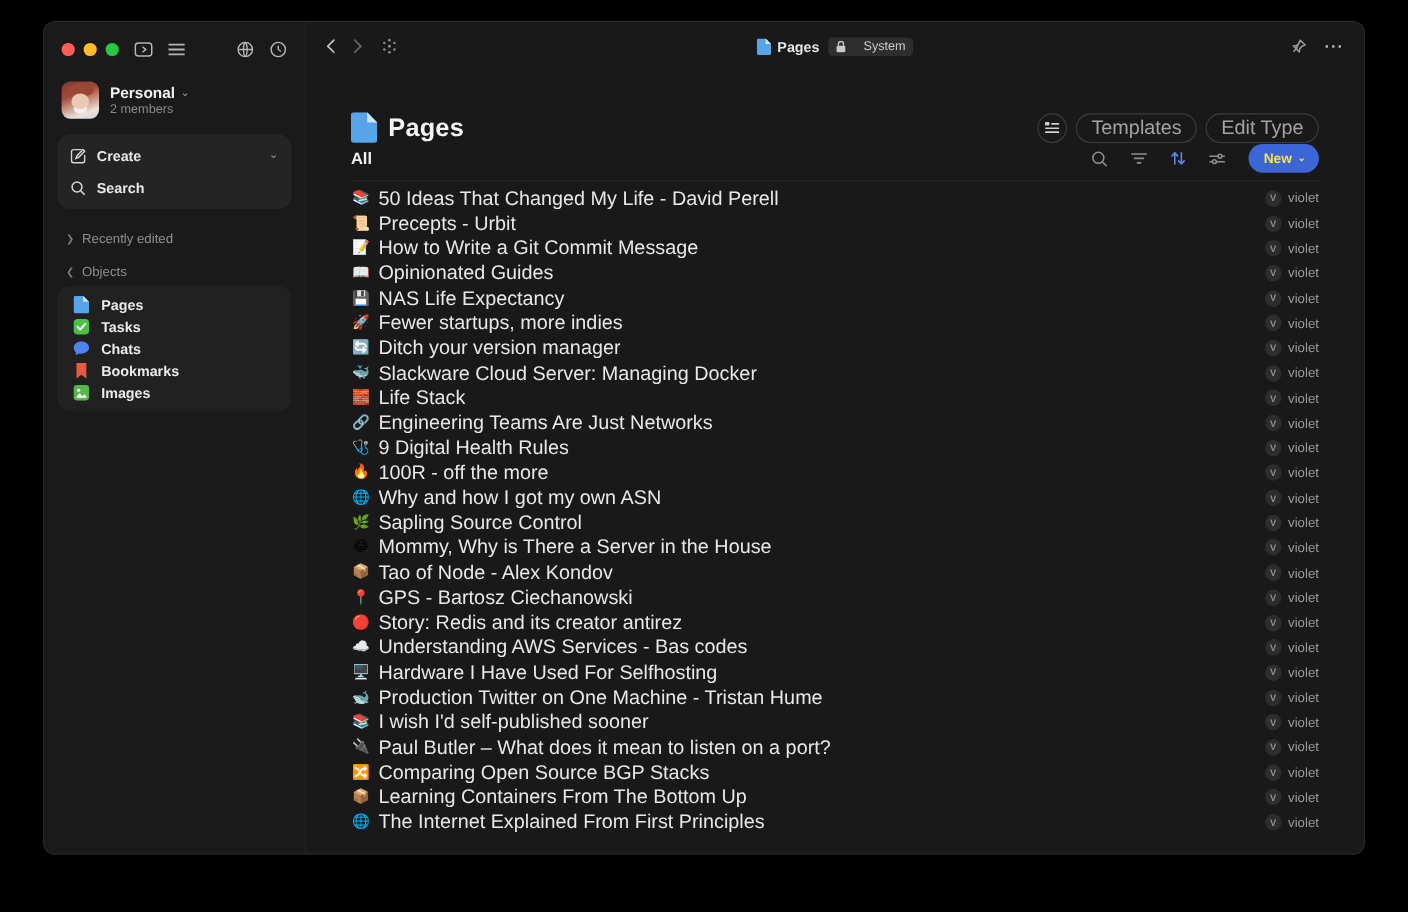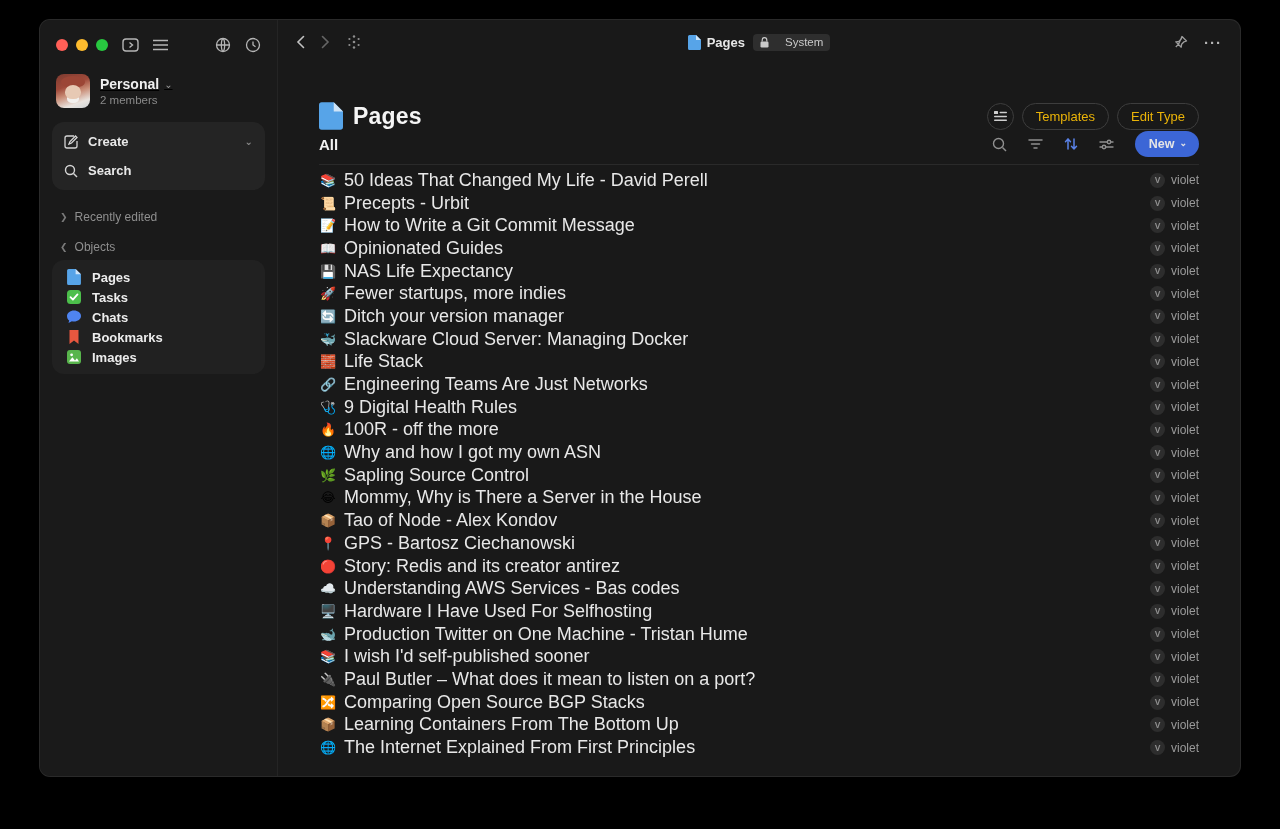--- a/index.html
+++ b/index.html
@@ -18,21 +18,21 @@
   .sb-top-spacer { flex:1; }
   .iconbtn { display:flex; align-items:center; justify-content:center; cursor:pointer; color:#b5b5b5; }
   .iconbtn svg { display:block; }
 
   .workspace { display:flex; align-items:center; gap:10px; padding:4px 4px 14px 4px; }
   .avatar { width:34px; height:34px; border-radius:8px; flex:none; overflow:hidden;
     background:linear-gradient(160deg,#7e3b30 0%,#a04a3a 35%,#c98d77 55%,#e9e3de 80%,#cfd4d8 100%); position:relative; }
   .avatar::after { content:""; position:absolute; left:9px; top:11px; width:16px; height:14px; border-radius:50% 50% 45% 45%;
     background:#e7c9b4; box-shadow:0 6px 0 -2px #f2f0ee; }
   .avatar::before { content:""; position:absolute; left:5px; top:2px; width:24px; height:12px; border-radius:50%; background:#9c4636; }
-  .ws-name-row { display:flex; align-items:center; gap:5px;text-decoration:underline; }
+  .ws-name-row { display:flex; align-items:center; gap:5px; }
   .ws-name { color:#f0f0f0; font-size:14px; font-weight:700; }
   .ws-members { color:#8a8a8a; font-size:11.5px; margin-top:2px; }
   .chev { color:#9a9a9a; font-size:10px; }
 
   .sb-card { background:#242424; border-radius:12px; padding:5px 0; margin-bottom:14px; }
   .sb-row { display:flex; align-items:center; gap:10px; height:29px; padding:0 12px; color:#e8e8e8;
     font-size:13px; font-weight:700; cursor:pointer; }
   .sb-row .right { margin-left:auto; color:#8a8a8a; }
 
   .sb-section { display:flex; align-items:center; gap:7px; height:26px; padding:0 8px; color:#8f8f8f;
@@ -58,28 +58,28 @@
 
   .content { flex:1; overflow:hidden; }
   .col { width:880px; margin:0 auto; }
   .title-row { display:flex; align-items:center; margin-top:38px; }
   .title-left { display:flex; align-items:center; gap:10px; }
   .page-title { color:#f5f5f5; font-size:23px; font-weight:700; letter-spacing:.2px; }
   .title-actions { margin-left:auto; display:flex; align-items:center; gap:8px; }
   .circle-btn { width:27px; height:27px; border-radius:50%; border:1px solid #3d3d3d; display:flex;
     align-items:center; justify-content:center; color:#cfcfcf; cursor:pointer; }
   .pill { height:27px; border:1px solid #3d3d3d; border-radius:14px; padding:0 13px; display:flex;
-    align-items:center; color:#eab308; font-size:13px; cursor:pointer; background:transparent; }
+    align-items:center; color:#a3a3a3; font-size:18px; cursor:pointer; background:transparent; }
 
   .tabs-row { display:flex; align-items:center; height:28px; }
   .tab-all { color:#f2f2f2; font-size:15px; font-weight:700; }
   .tools { margin-left:auto; display:flex; align-items:center; gap:21px; }
   .tool { color:#8f8f8f; cursor:pointer; display:flex; align-items:center; }
   .tool.active { color:#5a82e8; }
-  .new-btn { height:26px; border-radius:13px; background:#3c66d6; color:#e5e5e5; display:flex; align-items:center;
+  .new-btn { height:26px; border-radius:13px; background:#3c66d6; color:#fde047; display:flex; align-items:center;
     gap:5px; padding:0 12px 0 14px; font-size:12.5px; font-weight:600; cursor:pointer; border:none; }
   .divider { height:1px; background:#2a2a2a; margin-top:6px; }
 
   .rows { }
   .row { display:flex; align-items:center; height:22.7px; cursor:pointer; }
   .row-emoji { width:18px; flex:none; font-size:13px; line-height:1;
     font-family:"DejaVu Sans",sans-serif; text-align:center; margin-right:7px; }
   .row-title { color:#e8e8e8; font-size:18px; font-weight:500; white-space:nowrap; overflow:hidden; text-overflow:ellipsis; }
   .row-right { margin-left:auto; display:flex; align-items:center; gap:6px; flex:none; }
   .tag-avatar { width:15px; height:15px; border-radius:50%; background:#2d2d2d; color:#909090;

